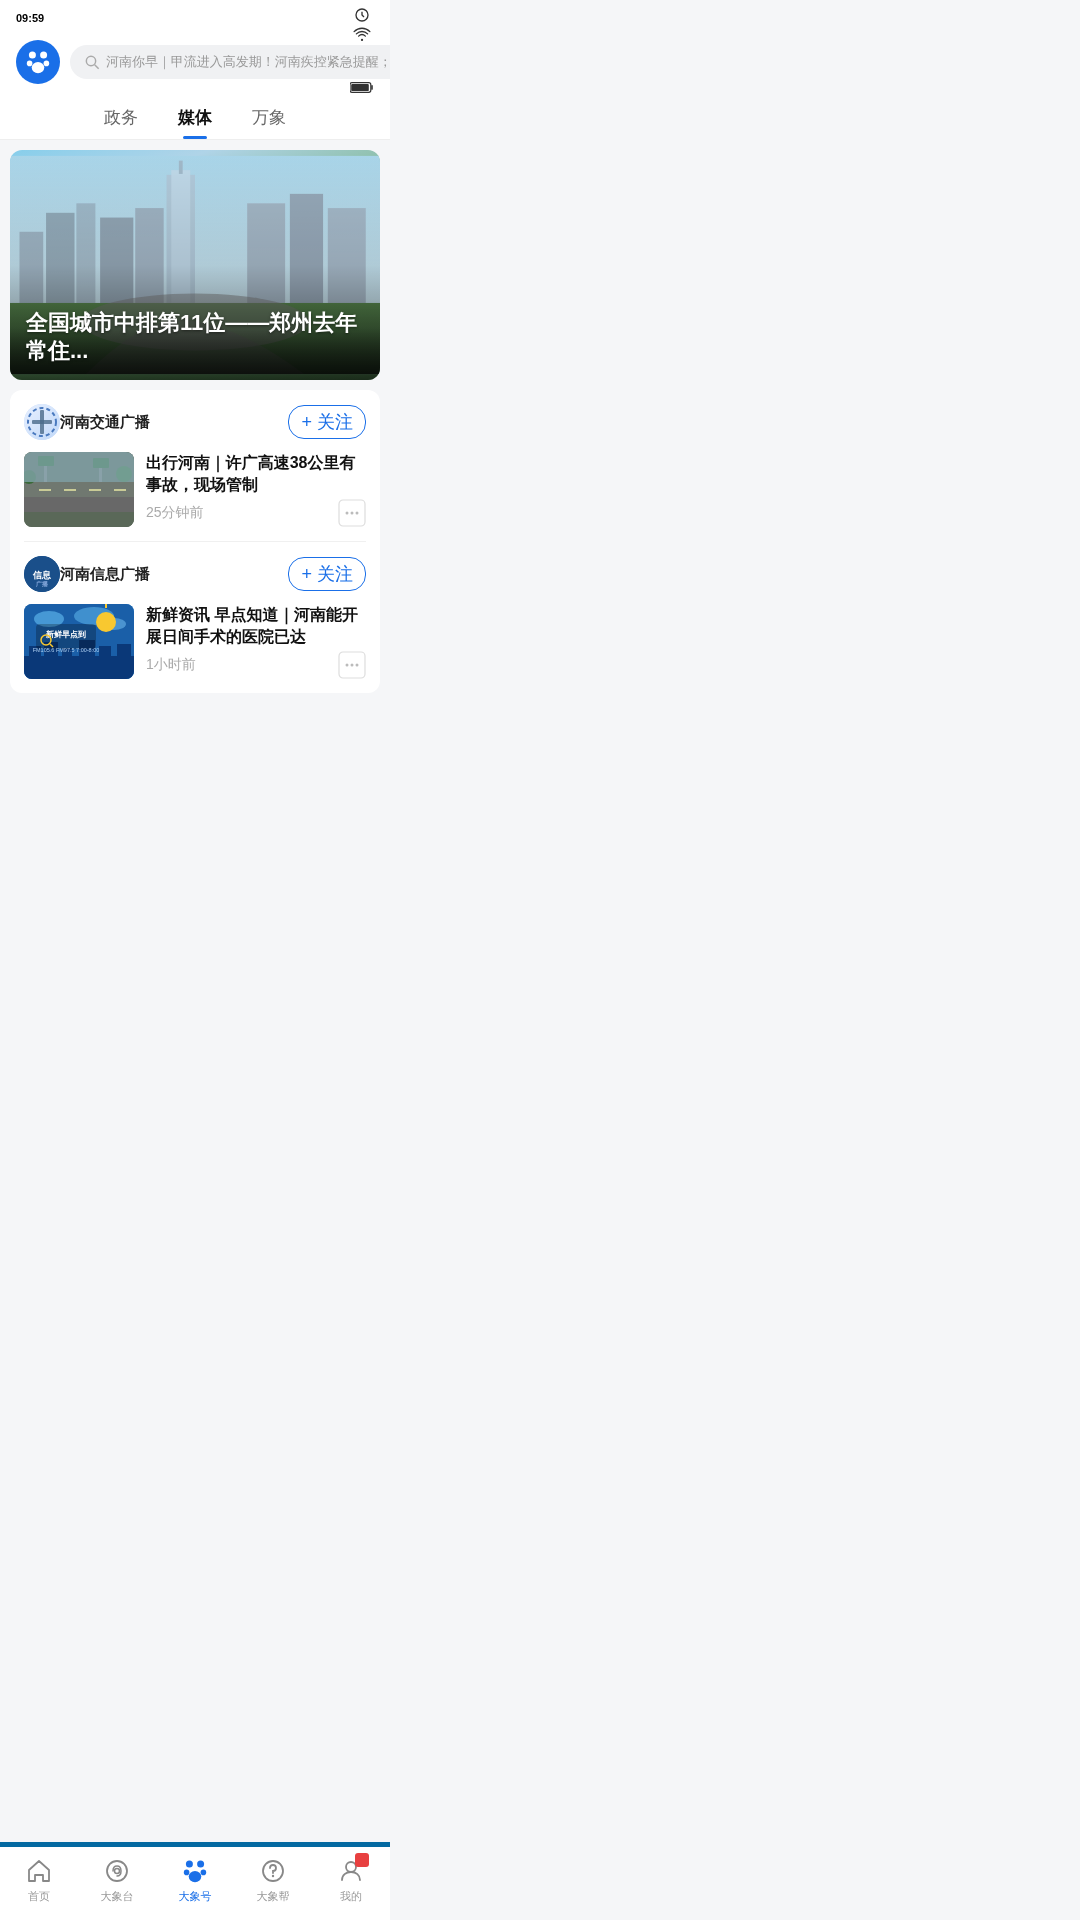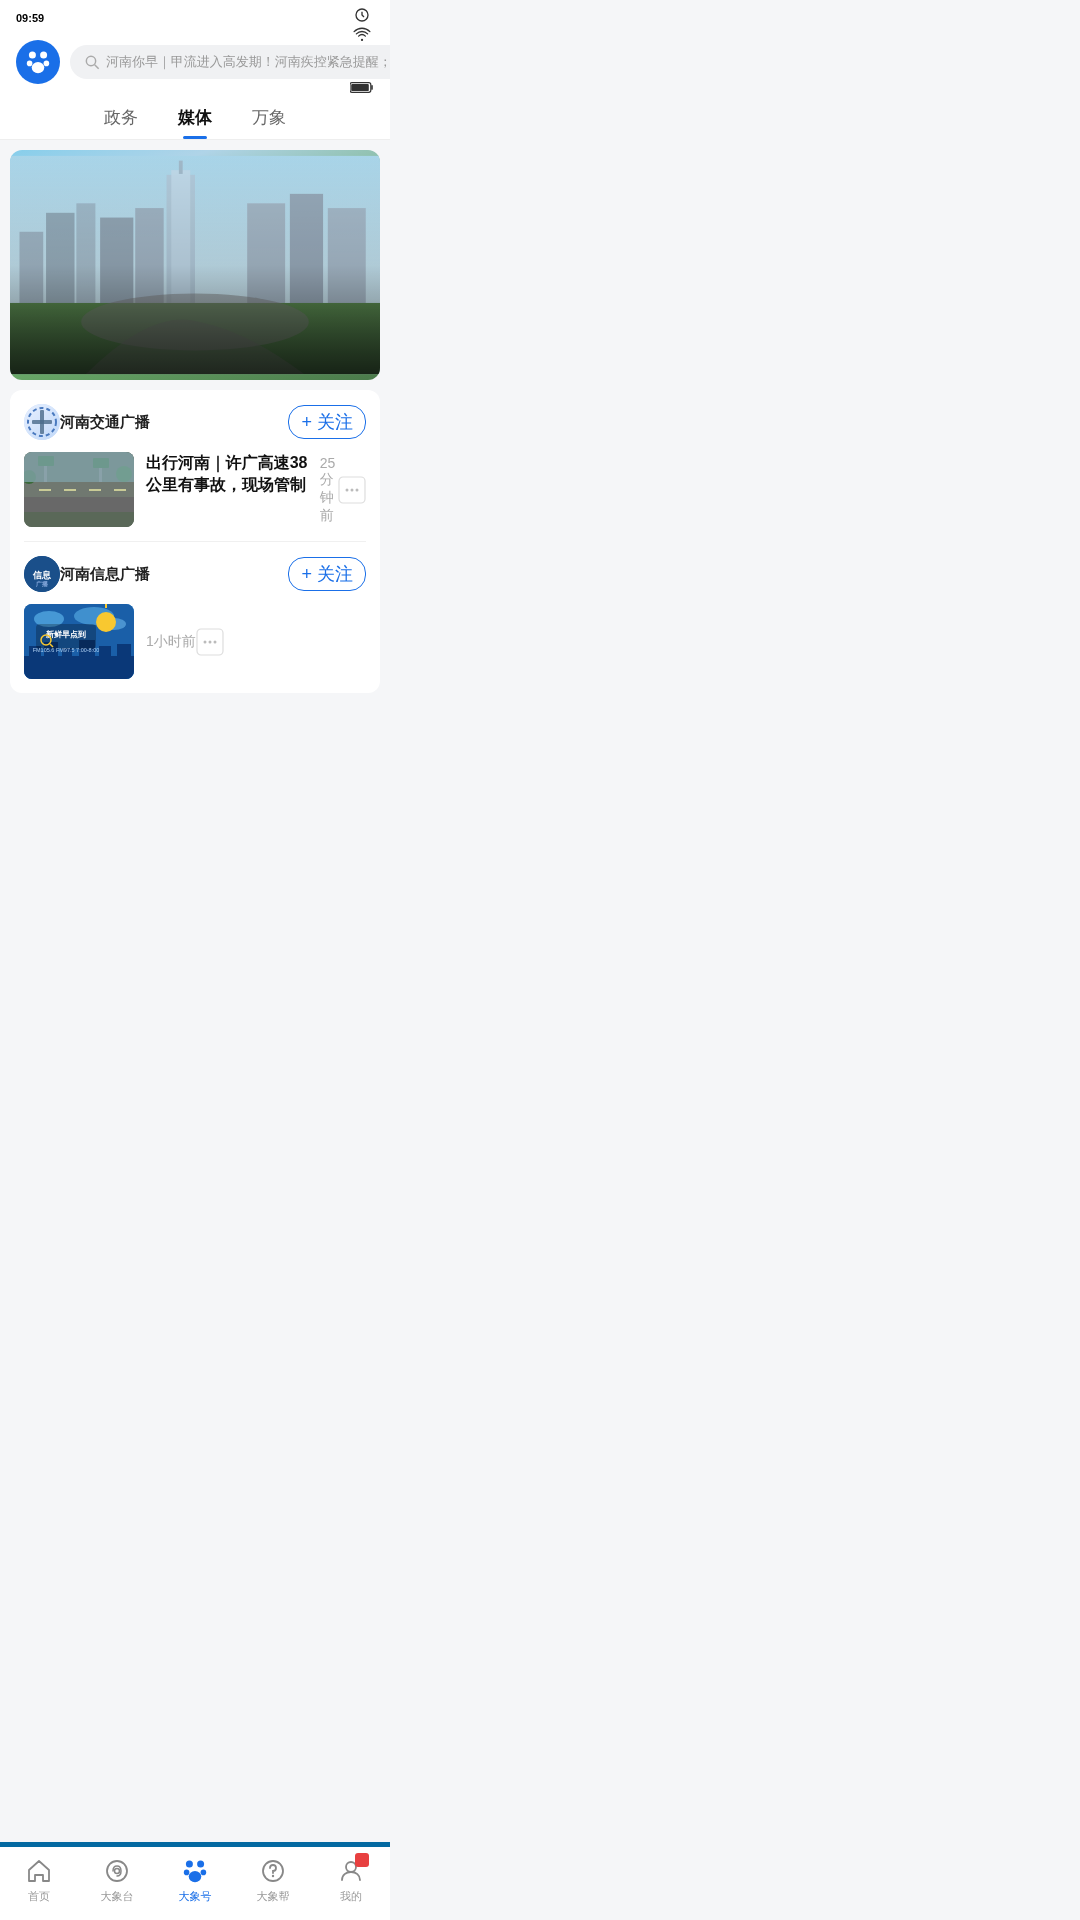--- a/index.html
+++ b/index.html
@@ -208,21 +208,21 @@
     .news-thumb {
       width: 110px;
       height: 75px;
       border-radius: 8px;
       overflow: hidden;
       flex-shrink: 0;
     }
     .news-content {
       flex: 1;
       display: flex;
-      flex-direction: row;
+      flex-direction: column;
       justify-content: space-between;
     }
     .news-title {
       font-size: 16px;
       font-weight: 600;
       color: #111;
       line-height: 1.4;
     }
     .news-meta {
       display: flex;
@@ -460,20 +460,23 @@
       <rect x="95" y="65" width="35" height="95" fill="#8898a8" opacity="0.8"></rect>
       <rect x="132" y="55" width="30" height="105" fill="#9aaaba" opacity="0.8"></rect>
 
       <rect x="0" y="155" width="390" height="75" fill="url(#groundGrad)"></rect>
 
       <ellipse cx="195" cy="175" rx="120" ry="30" fill="#7a7a7a" opacity="0.5"></ellipse>
       <path d="M80 230 Q150 160 200 175 Q250 185 310 230" fill="#686868" opacity="0.4"></path>
 
       <rect width="390" height="230" fill="url(#overlayGrad)"></rect>
     </svg>
+  </div>
+  <div class="hero-overlay">
+    <div class="hero-title">全国城市中排第11位——郑州去年常住...</div>
   </div>
 </div>
 
 <div class="feed-container">
 
   <div class="media-card">
     <div class="media-header">
       <div class="media-info">
         <div class="media-avatar">
           <div class="avatar-traffic">
@@ -584,20 +587,21 @@
             <text x="42" y="33" text-anchor="middle" font-size="8" fill="white" font-weight="bold" font-family="sans-serif">新鲜早点到</text>
 
             <circle cx="22" cy="36" r="5" fill="none" stroke="#f8c830" stroke-width="1.5"></circle>
             <line x1="26" y1="40" x2="29" y2="43" stroke="#f8c830" stroke-width="1.5"></line>
 
             <text x="42" y="48" text-anchor="middle" font-size="5.5" fill="#aaccee" font-family="sans-serif">FM105.6  FM97.5  7:00-8:00</text>
           </svg>
         </div>
       </div>
       <div class="news-content">
+        <div class="news-title">新鲜资讯 早点知道｜河南能开展日间手术的医院已达</div>
         <div class="news-meta">
           <span class="news-time">1小时前</span>
           <div class="more-icon">
             <svg viewBox="0 0 28 28" width="28" height="28" fill="none" xmlns="http://www.w3.org/2000/svg">
               <rect x="1" y="1" width="26" height="26" rx="4" stroke="#ddd" stroke-width="1.2"></rect>
               <circle cx="9" cy="14" r="1.5" fill="#bbb"></circle>
               <circle cx="14" cy="14" r="1.5" fill="#bbb"></circle>
               <circle cx="19" cy="14" r="1.5" fill="#bbb"></circle>
             </svg>
           </div>

